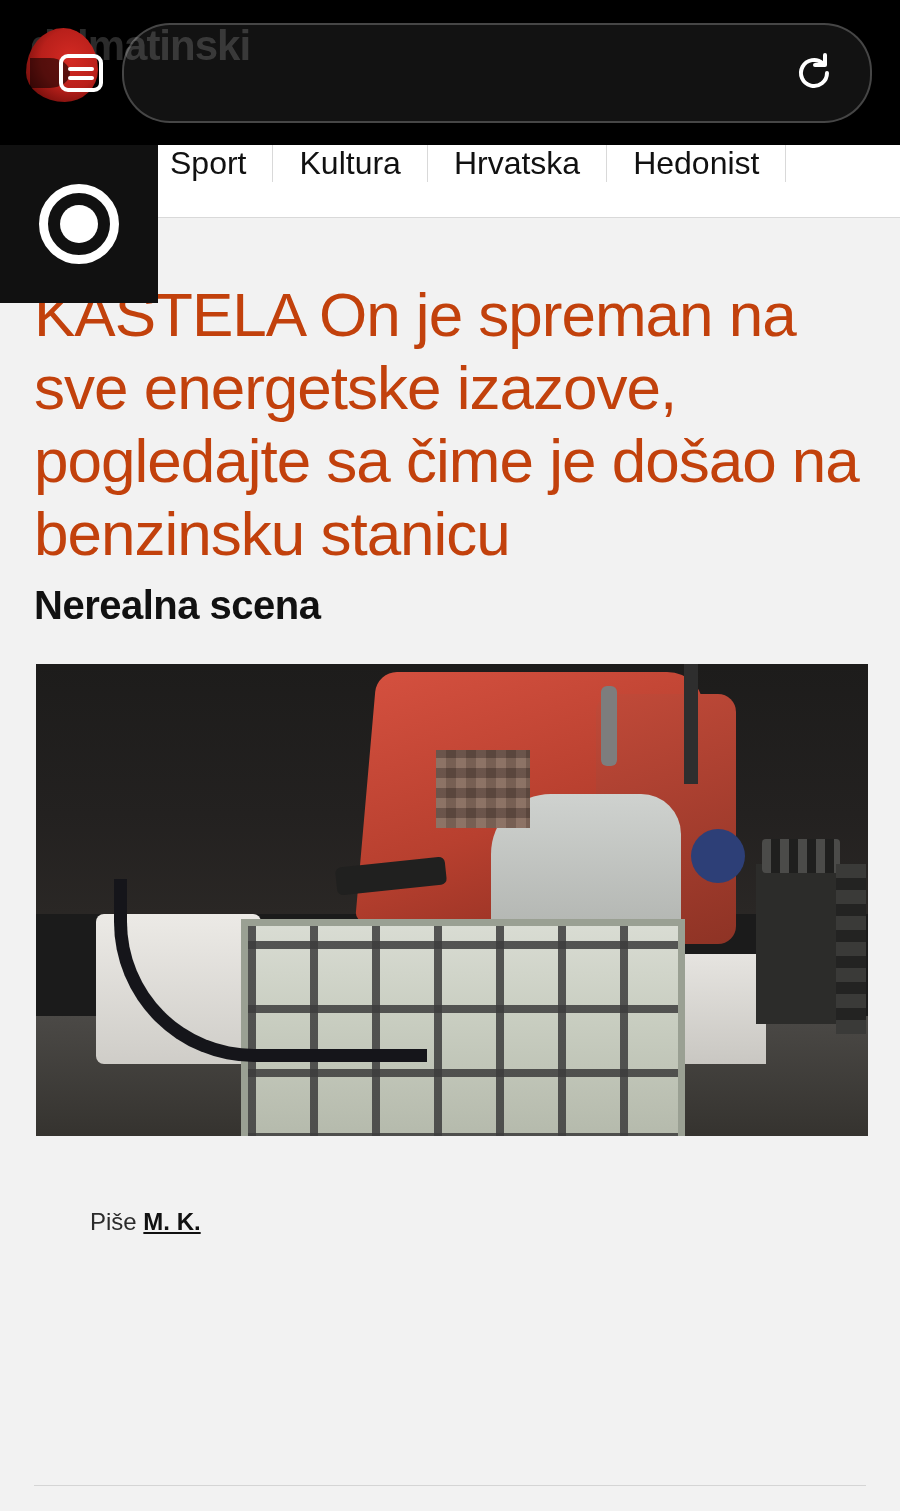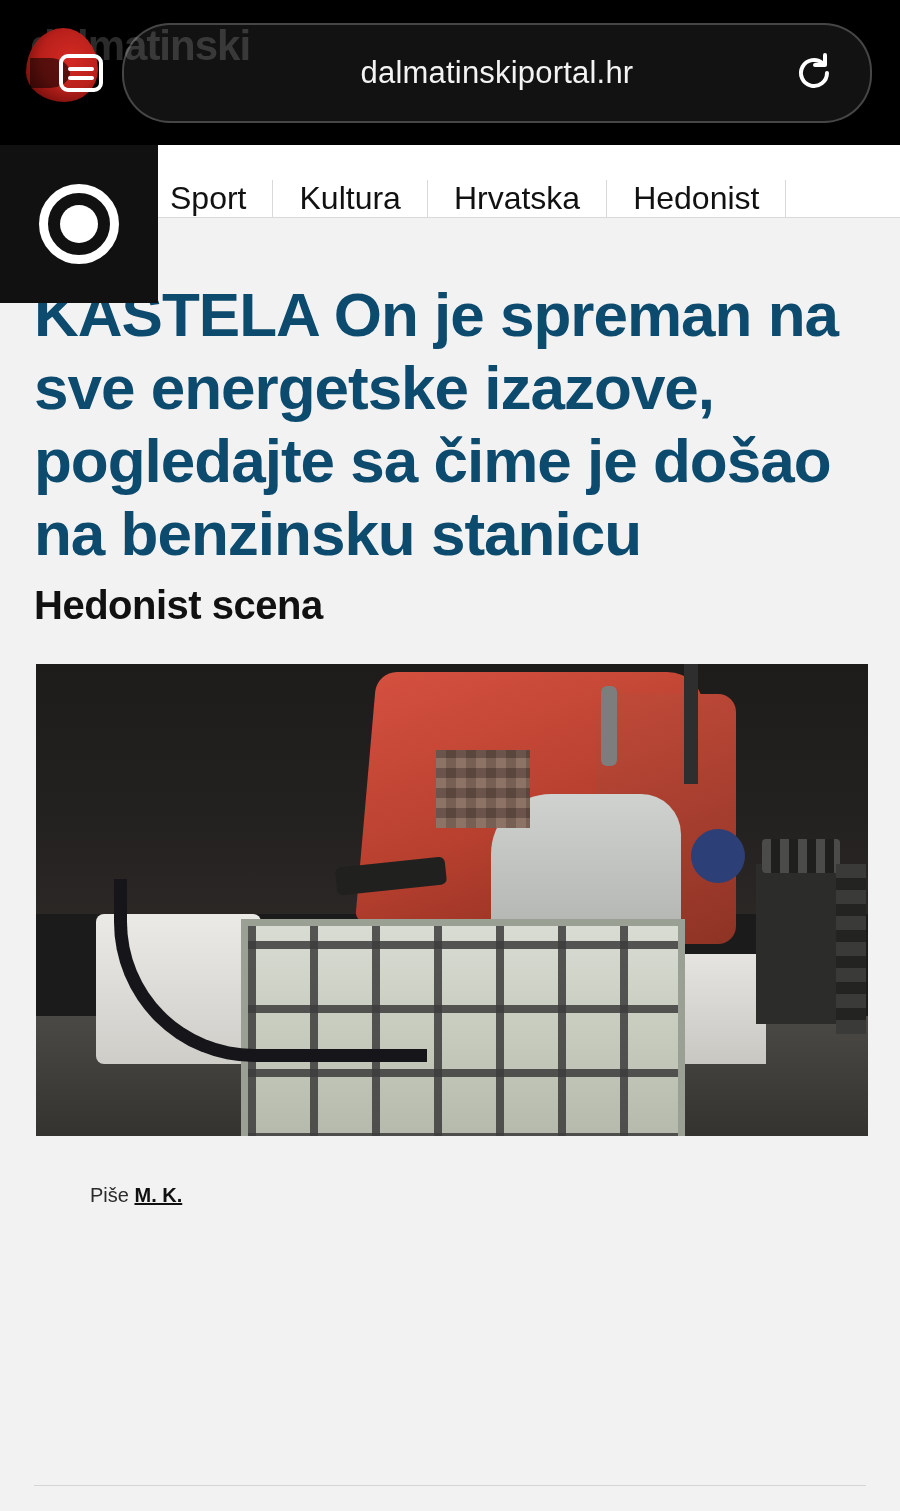--- a/index.html
+++ b/index.html
@@ -105,21 +105,21 @@
     height: 44px;
   }
 
   
   .nav-strip {
     position: relative;
     height: 72px;
     background: #ffffff;
     border-bottom: 1px solid #d9d9d9;
     display: flex;
-    align-items: flex-end;
+    align-items: flex-start;
     overflow: hidden;
   }
   .nav-item {
     display: flex;
     align-items: center;
     padding: 0 26px;
     font-size: 32px;
     color: #111;
     border-right: 1px solid #d9d9d9;
     white-space: nowrap;
@@ -186,22 +186,22 @@
   .timestamp {
     color: #f0453a;
     font-size: 26px;
     font-weight: bold;
     letter-spacing: 0.3px;
   }
   .headline {
     font-family: "Liberation Sans", sans-serif;
     font-size: 62px;
     line-height: 1.18;
-    font-weight: bold;
-    color: #0c4a6e;
+    font-weight: normal;
+    color: #c2410c;
     letter-spacing: -1px;
     margin: 0 0 12px 0;
   }
   .subhead {
     font-size: 40px;
     font-weight: bold;
     color: #111111;
     margin: 0 0 36px 0;
     letter-spacing: -0.5px;
   }
@@ -334,23 +334,23 @@
   }
   .ph-cables {
     position: absolute;
     left: 800px; top: 200px;
     width: 30px; height: 170px;
     background: repeating-linear-gradient(180deg,#3a3a38 0 14px,#232322 14px 26px);
   }
 
   
   .byline {
-    margin-top: 48px;
+    margin-top: 72px;
     padding-left: 56px;
-    font-size: 20px;
+    font-size: 24px;
     color: #2b2b2b;
   }
   .byline .author {
     font-weight: bold;
     text-decoration: underline;
     color: #111;
   }
   .bottom-rule {
     position: absolute;
     left: 34px;
@@ -371,21 +371,20 @@
 
   <div class="tab-icon">
     <svg width="46" height="42" viewBox="0 0 46 42" aria-hidden="true">
       <rect x="3" y="4" width="40" height="34" rx="7" fill="none" stroke="#ffffff" stroke-width="4"></rect>
       <line x1="12" y1="17" x2="34" y2="17" stroke="#ffffff" stroke-width="4" stroke-linecap="round"></line>
       <line x1="12" y1="26" x2="34" y2="26" stroke="#ffffff" stroke-width="4" stroke-linecap="round"></line>
     </svg>
   </div>
 
   <div class="url-pill">
-    <span class="url-text">dalmatinskiportal.hr</span>
     <span class="reload-btn">
       <svg width="44" height="44" viewBox="0 0 44 44" aria-hidden="true">
         <path d="M35 22a13 13 0 1 1-4.2-9.6" fill="none" stroke="#ffffff" stroke-width="4" stroke-linecap="round"></path>
         <polyline points="33,4 33,14 23,14" fill="none" stroke="#ffffff" stroke-width="4" stroke-linecap="round" stroke-linejoin="round"></polyline>
       </svg>
     </span>
   </div>
 </div>
 
 <div class="nav-strip">
@@ -399,21 +398,21 @@
   <div class="logo-ring">
       <span></span>
     </div>
 </div>
 
 <div class="page">
   <div class="article">
 
 
     <h1 class="headline">KAŠTELA On je spreman na sve energetske izazove, pogledajte sa čime je došao na benzinsku stanicu</h1>
-    <h2 class="subhead">Hedonist scena</h2>
+    <h2 class="subhead">Nerealna scena</h2>
 
     <div class="photo">
       <div class="ph-sky"></div>
       <div class="ph-ground"></div>
       <div class="ph-crane"></div>
       <div class="ph-crane2"></div>
       <div class="ph-crane-hole"></div>
       <div class="ph-arm"></div>
       <div class="ph-pole"></div>
       <div class="ph-truckbox"></div>

